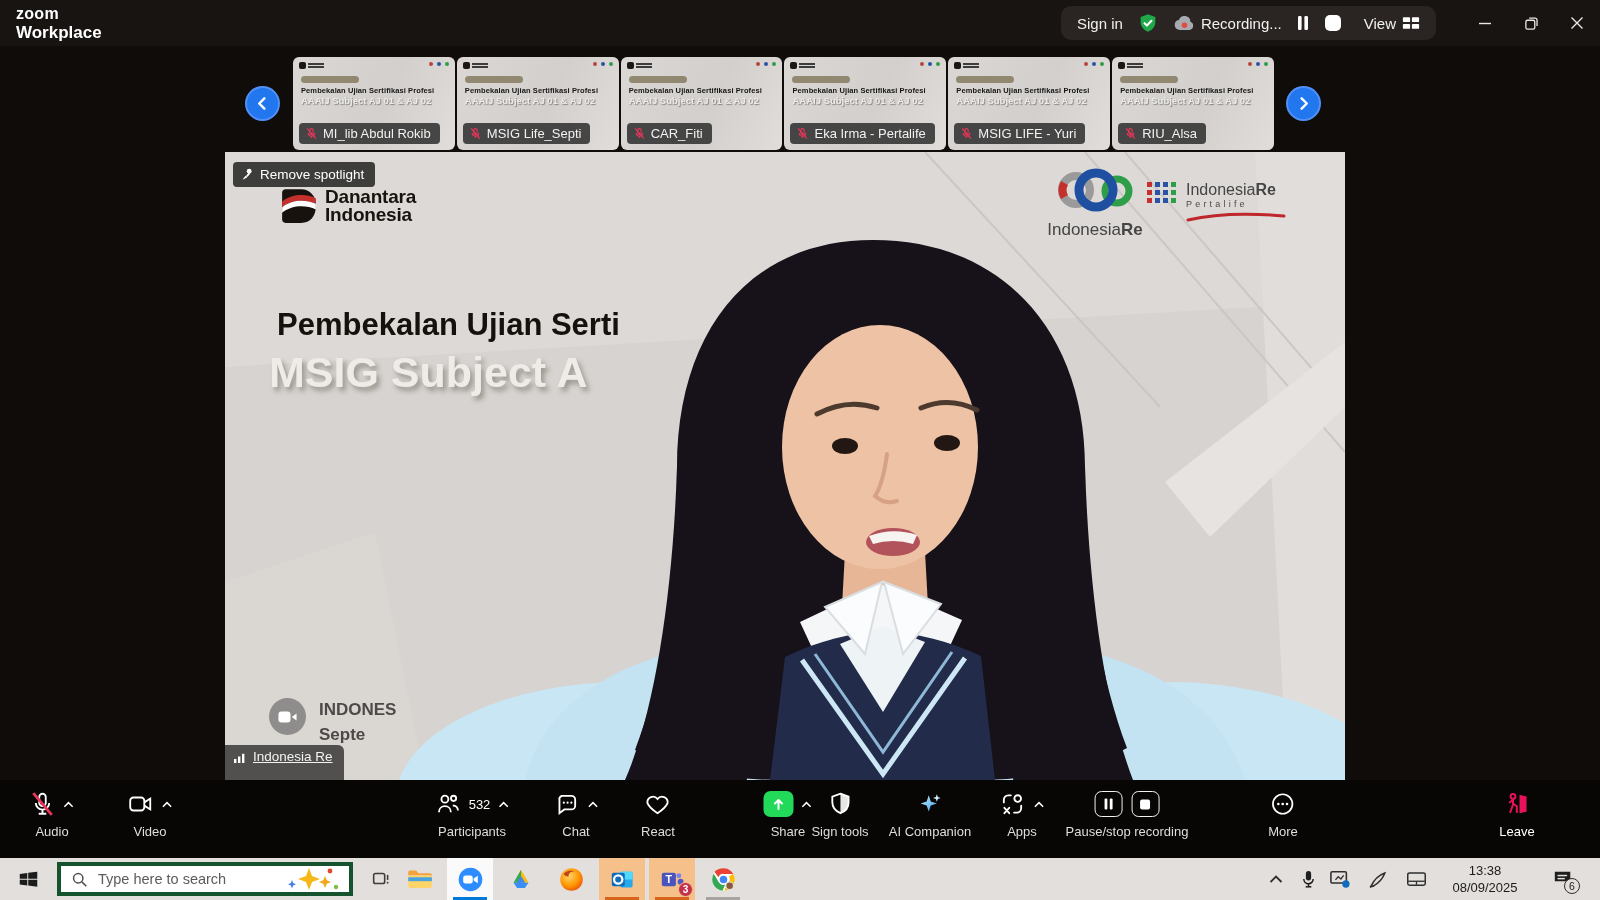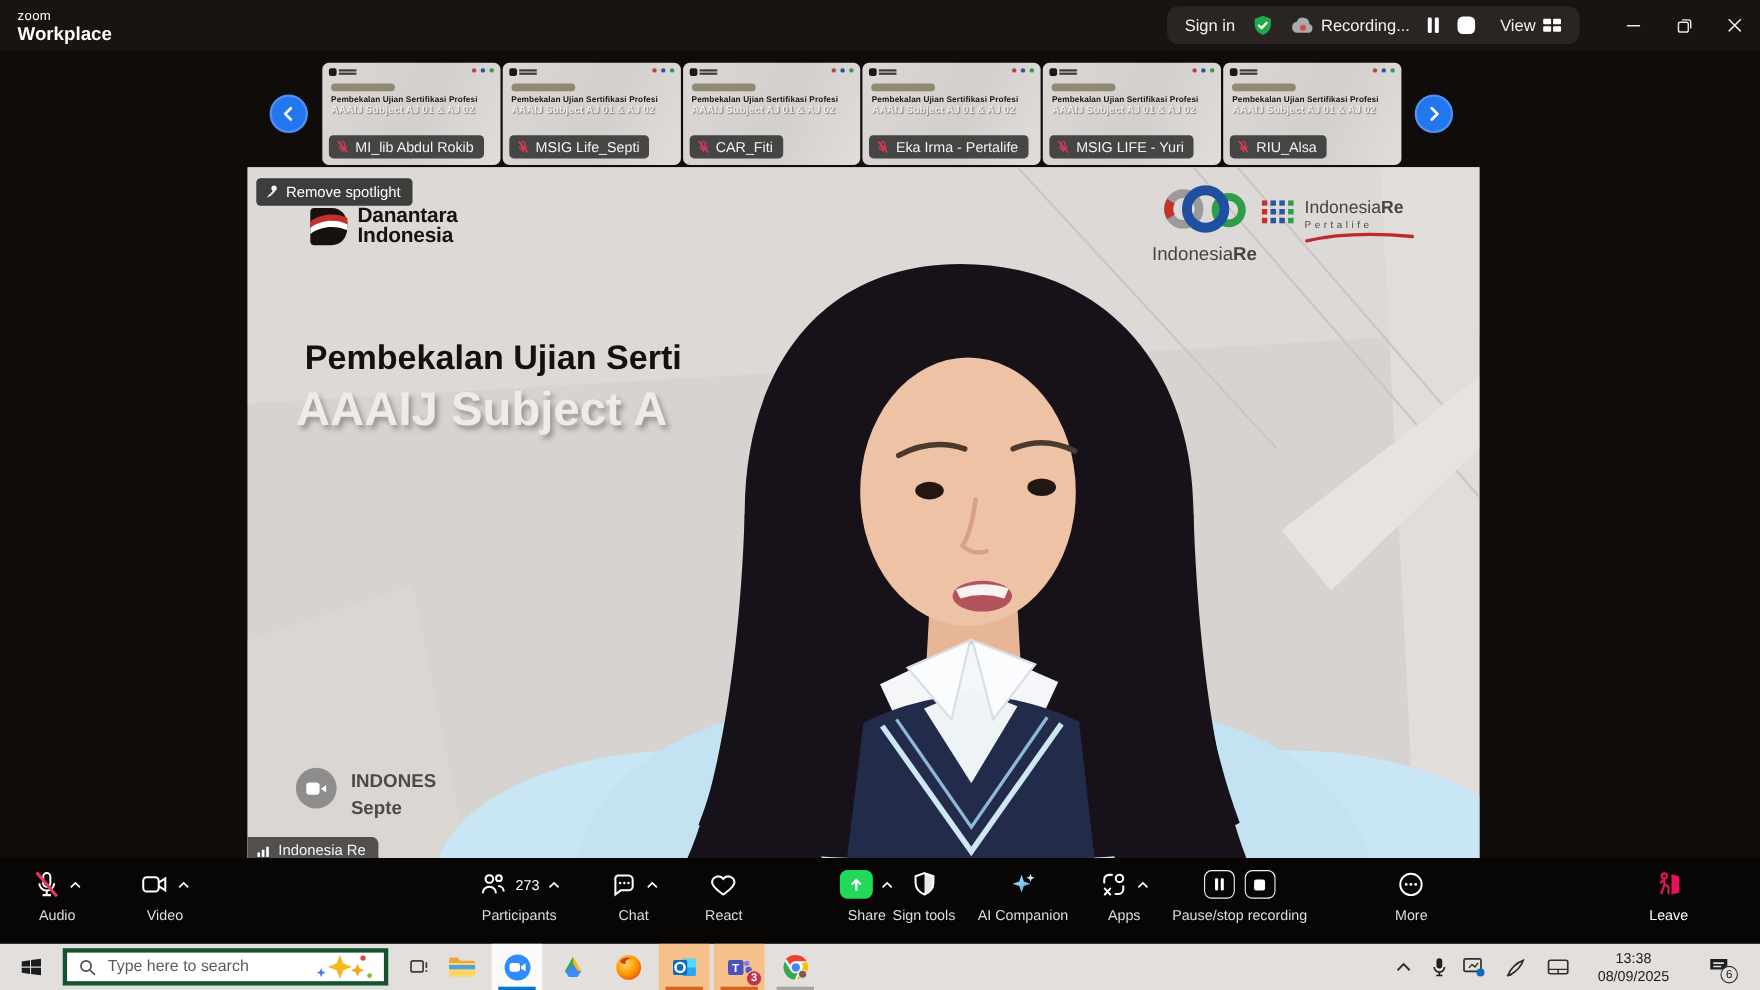--- a/index.html
+++ b/index.html
@@ -4,21 +4,21 @@
 <style>
   html,body{margin:0;padding:0;background:#000;}
   *{box-sizing:border-box;}
   .screen{position:relative;width:1600px;height:900px;overflow:hidden;
           font-family:"Liberation Sans",sans-serif;background:#0f0c0a;}
 
   
   .titlebar{position:absolute;top:0;left:0;width:1600px;height:46px;background:#181412;
             display:flex;align-items:center;justify-content:space-between;}
   .logo{margin-left:16px;color:#fff;line-height:1;}
-  .logo .l1{font-size:12px;font-weight:normal;letter-spacing:.3px;}
+  .logo .l1{font-size:16px;font-weight:bold;letter-spacing:.3px;}
   .logo .l2{font-size:17px;font-weight:bold;margin-top:2px;}
   .tb-right{display:flex;align-items:center;}
   .tb-pill{display:flex;align-items:center;gap:14px;background:#2a2522;border-radius:10px;
            height:34px;padding:0 16px;color:#f1f1f1;font-size:15px;}
   .tb-pill button{background:none;border:none;color:#f1f1f1;font-size:15px;cursor:pointer;
                   display:flex;align-items:center;gap:6px;padding:0;font-family:inherit;}
   .rec-group{display:flex;align-items:center;gap:6px;}
   .win-controls{display:flex;margin-left:26px;}
   .win-controls button{width:46px;height:46px;background:none;border:none;color:#e8e8e8;
                        display:flex;align-items:center;justify-content:center;cursor:pointer;}
@@ -61,22 +61,22 @@
   .banner-pill{position:absolute;left:40px;top:116px;height:35px;line-height:35px;border-radius:18px;
                background:rgba(128,118,92,.88);color:#e6dfcd;font-size:19px;padding:0 23px;}
   .title-dark{position:absolute;left:52px;top:155px;font-size:31px;font-weight:800;color:#15110c;white-space:nowrap;}
   .title-light{position:absolute;left:44px;top:196px;font-size:43px;font-weight:800;color:#efece7;white-space:nowrap;
                text-shadow:3px 4px 5px rgba(80,70,58,.45);}
   .watermark{position:absolute;left:44px;top:546px;display:flex;gap:13px;align-items:flex-start;}
   .wm-circle{width:37px;height:37px;border-radius:50%;background:#8f8d8b;display:flex;align-items:center;justify-content:center;}
   .wm-lines{color:#4c4a48;font-size:17px;font-weight:bold;line-height:1.45;}
   .wm-lines .l2{font-weight:600;}
   .vid-name{position:absolute;left:0;bottom:0;display:flex;align-items:flex-end;gap:6px;
-            background:rgba(28,28,28,.72);padding:4px 11px 0 8px;border-top-right-radius:6px;
-            color:#f3f3f3;font-size:13.5px;}
+            background:rgba(28,28,28,.72);padding:4px 11px 16px 8px;border-top-right-radius:6px;
+            color:#f3f3f3;font-size:13.5px;text-decoration:underline;}
 
   
   .toolbar{position:absolute;top:780px;left:0;width:1600px;height:78px;background:#070605;}
   .tbtn{position:absolute;top:9px;transform:translateX(-50%);display:flex;flex-direction:column;align-items:center;
         gap:5px;background:none;border:none;color:#e9e9e9;cursor:pointer;font-family:inherit;padding:0;}
   .tbtn .row{height:30px;display:flex;align-items:center;gap:7px;}
   .tbtn .lbl{font-size:13px;color:#dedede;white-space:nowrap;}
   .tbtn .cnt{font-size:13px;color:#fff;}
   .share-sq{width:30px;height:26px;border-radius:7px;background:#23d959;display:flex;align-items:center;justify-content:center;}
   .rec-sq{width:28px;height:26px;border-radius:7px;border:1.8px solid #f2f2f2;display:flex;align-items:center;justify-content:center;}
@@ -431,21 +431,21 @@
       <div class="txt">
         <div><span>Indonesia</span><b>Re</b></div>
         <div class="sub">Pertalife</div>
         <svg width="100" height="10" viewBox="0 0 100 10">
             <path d="M2 8 C32 1 65 1 98 4" stroke="#c0272d" stroke-width="3" fill="none" stroke-linecap="round"></path>
           </svg>
       </div>
     </div>
 
     <div class="title-dark">Pembekalan Ujian Serti</div>
-    <div class="title-light">AAAIJ Subject A</div>
+    <div class="title-light">MSIG Subject A</div>
 
     <div class="watermark">
       <div class="wm-circle">
         <svg width="19" height="14" viewBox="0 0 22 15">
             <rect x="0.5" y="1" width="14" height="13" rx="3.5" fill="#fff"></rect>
             <path d="M16 7.5 L21.5 3.5 V11.5 Z" fill="#fff"></path>
           </svg>
       </div>
       <div class="wm-lines">
         <div class="l1">INDONES</div>
@@ -501,21 +501,21 @@
     <button class="tbtn" style="left:472px;">
       <span class="row">
         <svg width="27" height="26" viewBox="0 0 24 24">
             <g stroke="#fff" stroke-width="1.7" fill="none">
               <circle cx="9" cy="7.5" r="3.2"></circle>
               <path d="M3.5 19.5c0-3.3 2.5-5.5 5.5-5.5s5.5 2.2 5.5 5.5"></path>
               <circle cx="17" cy="6.8" r="2.4"></circle>
               <path d="M16.3 13.4c2.9 0 4.7 2 4.7 4.6"></path>
             </g>
           </svg>
-        <span class="cnt">273</span>
+        <span class="cnt">532</span>
         <svg width="12" height="9" viewBox="0 0 16 12">
             <path d="M2.5 9 8 3.5 13.5 9" fill="none" stroke="#fff" stroke-width="2"></path>
           </svg>
       </span>
       <span class="lbl">Participants</span>
     </button>
 
     <button class="tbtn" style="left:576px;">
       <span class="row">
         <svg width="27" height="26" viewBox="0 0 24 24">

